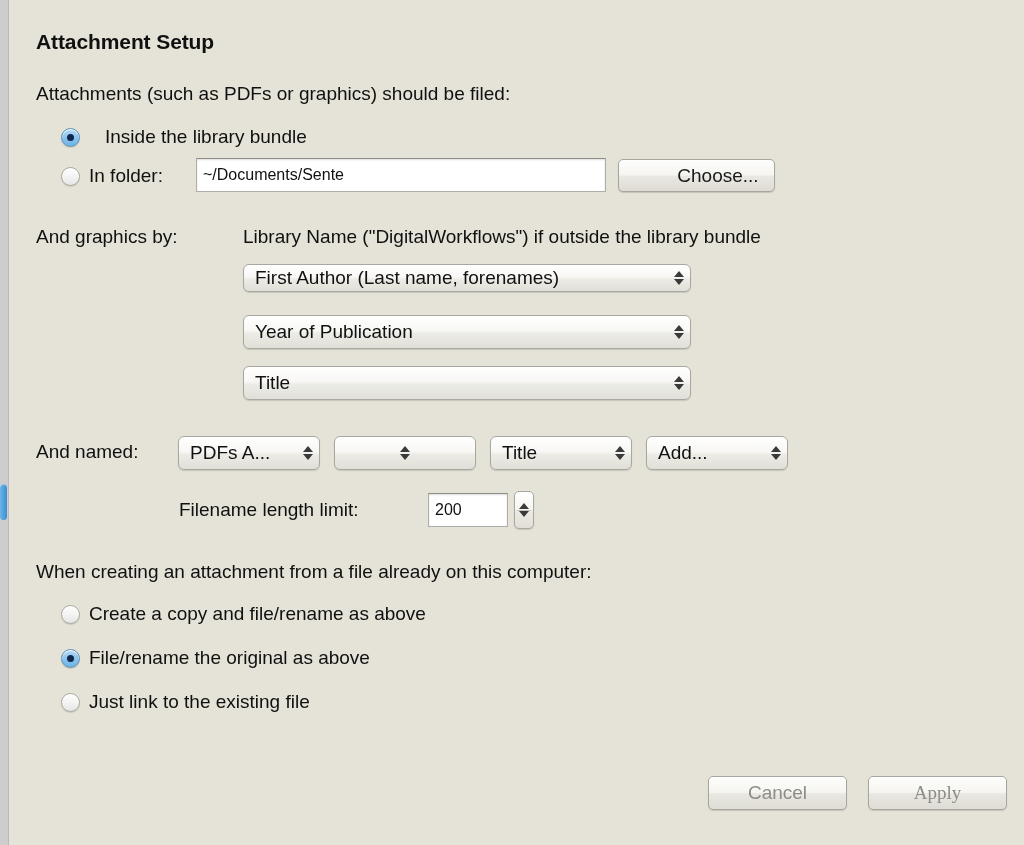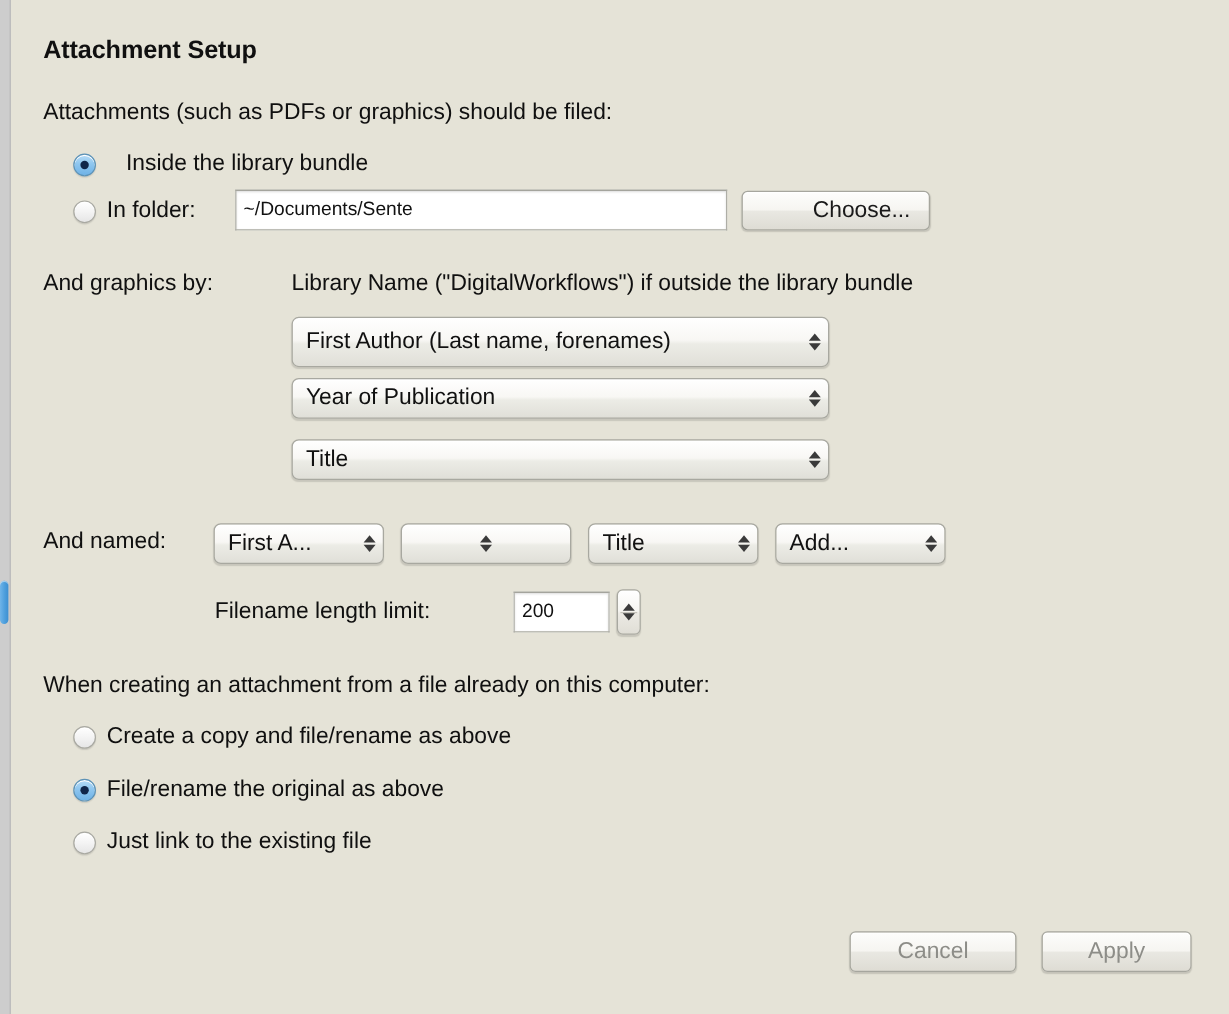--- a/index.html
+++ b/index.html
@@ -220,21 +220,21 @@
     <span class="radio-label">In folder:</span>
   </div>
 
   <div class="textfield" style="left:196px; top:158px; width:410px; height:34px;">~/Documents/Sente</div>
 
   <div class="pushbtn" style="left:618px; top:159px; width:157px; height:33px;padding-left:43px;">Choose...</div>
 
   <div class="line-label" style="left:36px; top:226px;">And graphics by:</div>
   <div class="line-label" style="left:243px; top:226px;">Library Name ("DigitalWorkflows") if outside the library bundle</div>
 
-  <div class="popup" style="left:243px; top:264px; width:448px; height:42px;">
+  <div class="popup" style="left:243px; top:264px; width:448px; height:28px;">
     <span class="popup-text">First Author (Last name, forenames)</span>
     <span class="arrows">
       <span class="arrow-up"></span>
       <span class="arrow-dn"></span>
     </span>
   </div>
 
   <div class="popup" style="left:243px; top:315px; width:448px; height:34px;">
     <span class="popup-text">Year of Publication</span>
     <span class="arrows">
@@ -247,21 +247,21 @@
     <span class="popup-text">Title</span>
     <span class="arrows">
       <span class="arrow-up"></span>
       <span class="arrow-dn"></span>
     </span>
   </div>
 
   <div class="line-label" style="left:36px; top:441px;">And named:</div>
 
   <div class="popup" style="left:178px; top:436px; width:142px; height:34px;">
-    <span class="popup-text">First A...</span>
+    <span class="popup-text">PDFs A...</span>
     <span class="arrows">
       <span class="arrow-up"></span>
       <span class="arrow-dn"></span>
     </span>
   </div>
 
   <div class="popup" style="left:334px; top:436px; width:142px; height:34px;flex-direction:column;">
     <span class="popup-text">Year of...</span>
     <span class="arrows">
       <span class="arrow-up"></span>
@@ -307,15 +307,15 @@
     <span class="radio-label">File/rename the original as above</span>
   </div>
 
   <div class="radio-row" style="left:61px; top:691px;">
     <span class="radio"></span>
     <span class="radio-label">Just link to the existing file</span>
   </div>
 
   <div class="pushbtn disabled" style="left:708px; top:776px; width:139px; height:34px;">Cancel</div>
 
-  <div class="pushbtn disabled" style="left:868px; top:776px; width:125px; height:34px;">Apply</div>
+  <div class="pushbtn disabled" style="left:868px; top:776px; width:139px; height:34px;font-family:Liberation Serif, serif;">Apply</div>
 
 </div>
 
 </body></html>

